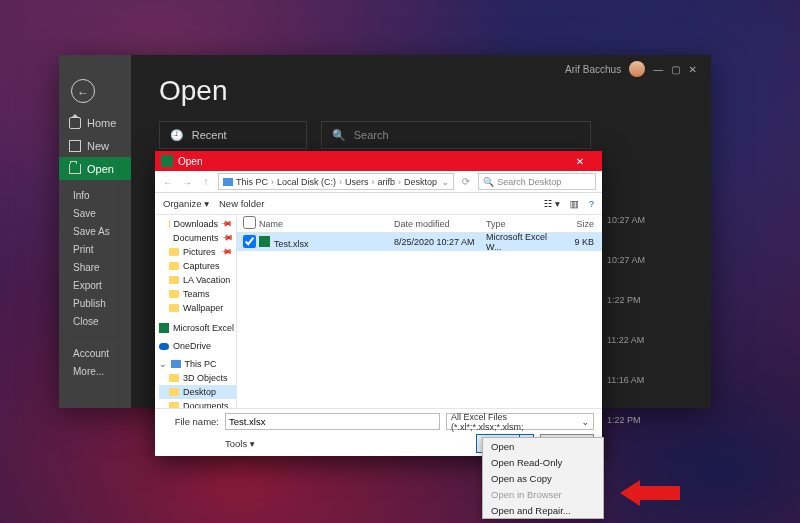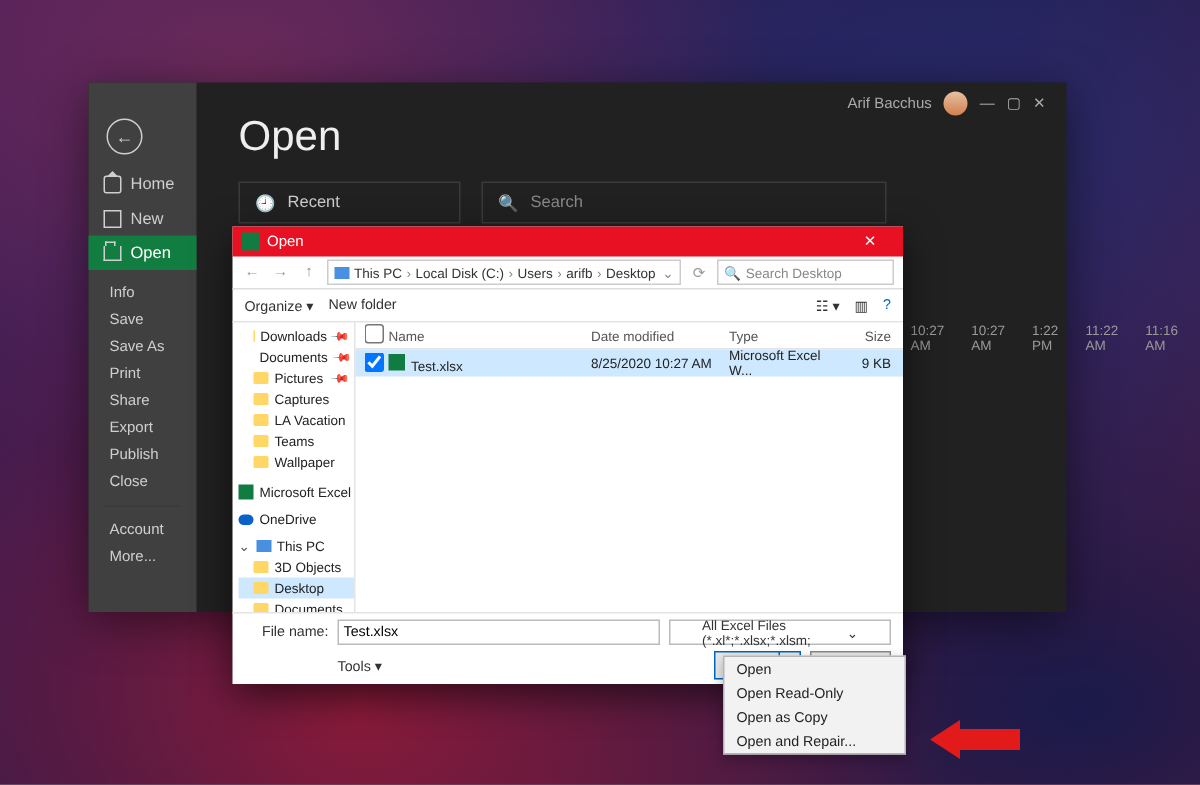--- a/index.html
+++ b/index.html
@@ -42,21 +42,21 @@
   .bs-group { padding-left: 14px; margin-top: 10px; display:flex; flex-direction:column; gap:7px;}
   .bs-li { color:#cfcfcf; cursor:pointer; font-size:10px;}
   .bs-divider { height:1px; background:#3a3a3a; margin:10px 10px; }
   .bs-main { position:absolute; left:72px; top:0; right:0; height:100%; padding:20px 28px; }
   .bs-title { font-size: 28px; font-weight:300; color:#eee; margin-bottom: 14px; }
   .bs-cards { display:flex; gap:14px; margin-bottom: 8px;}
   .card-recent { width:148px; height:28px; border:1px solid #3a3a3a; color:#ccc; display:flex; align-items:center; gap:8px; padding:0 10px;}
   .card-search { width:270px; height:28px; border:1px solid #3a3a3a; color:#888; display:flex; align-items:center; gap:8px; padding:0 10px;}
   .mtabs { display:flex; gap:18px; color:#bbb; font-size:10.5px; margin-top:4px; }
   .mtabs .mt:first-child { color:#fff; border-bottom:2px solid #fff; padding-bottom:2px;}
-  .file-rows { position:absolute; right:20px; top:160px; width:84px; display:flex; flex-direction:row; gap:18px; color:#999; font-size:9px;}
+  .file-rows { position:absolute; right:20px; top:160px; width:84px; display:flex; flex-direction:column; gap:30px; color:#999; font-size:9px;}
   .topright { position:absolute; right:14px; top:6px; display:flex; gap:8px; align-items:center; color:#aaa; font-size:10px;}
   .avatar{width:16px;height:16px;border-radius:50%;background:linear-gradient(#e8c0a0,#d08050);}
 
   
   .dlg {
     position:absolute; left:155px; top:151px; width:447px; height:305px;
     background:#fff; box-shadow:0 8px 25px rgba(0,0,0,.6);
     font-size:10px; color:#222;
   }
   .dlg-title { height:20px; background:#e81123; color:#fff; display:flex; align-items:center; padding:0 6px; justify-content:space-between;}
@@ -88,21 +88,21 @@
   .c-date{width:92px;}
   .c-type{width:82px;}
   .c-size{width:40px;text-align:right;padding-right:8px;}
   .frow{display:flex;height:18px;align-items:center;background:#cde8ff;font-size:9px;}
   .frow .c{padding-left:6px;}
   .xl-file{width:11px;height:11px;background:#107c41;display:inline-block;margin-right:4px;}
   .dlg-foot{height:48px;border-top:1px solid #e4e4e4;padding:4px 8px 0;}
   .fn-row{display:flex;align-items:center;gap:6px;margin-bottom:4px;}
   .fn-lbl{font-size:9.5px;color:#333;width:56px;text-align:right;}
   .fn-inp{flex:1;height:17px;border:1px solid #bbb;font-size:9.5px;padding:0 3px;}
-  .ftype{width:148px;height:17px;border:1px solid #bbb;font-size:9px;color:#333;display:flex;align-items:center;justify-content:space-between;padding:0 21px;}
+  .ftype{width:148px;height:17px;border:1px solid #bbb;font-size:9px;color:#333;display:flex;align-items:center;justify-content:space-between;padding:0 4px;}
   .btn-row{display:flex;justify-content:center;align-items:center;gap:6px;}
   .tools{font-size:9.5px;color:#333;margin-right:auto;margin-left:62px;}
   .btn{height:19px;min-width:54px;border:1px solid #888;background:#e9e9e9;font-size:9.5px;display:flex;align-items:center;justify-content:center;}
   .btn.split{border:1px solid #0067c0;min-width:44px;}
   .split-dd{width:14px;height:19px;border:1px solid #0067c0;border-left:none;background:#e9e9e9;display:flex;align-items:center;justify-content:center;}
   
   .open-menu{
     position:absolute; left:632px; top:475px; width:122px;
     background:#f2f2f2; border:1px solid #b5b5b5; box-shadow:0 3px 8px rgba(0,0,0,.3);
     font-size:9.5px; transform:translate(-150px,-38px);
@@ -318,19 +318,20 @@
       </div>
       <div class="btn">Cancel</div>
     </div>
   </div>
 </div>
 
 <div class="open-menu">
   <div class="om-it">Open</div>
   <div class="om-it">Open Read-Only</div>
   <div class="om-it">Open as Copy</div>
+  <div class="om-it dis">Open in Browser</div>
   <div class="om-it">Open and Repair...</div>
 </div>
 
 <div class="arrow">
   <div class="arrow-head"></div>
   <div class="arrow-body"></div>
 </div>
 
 </body></html>

